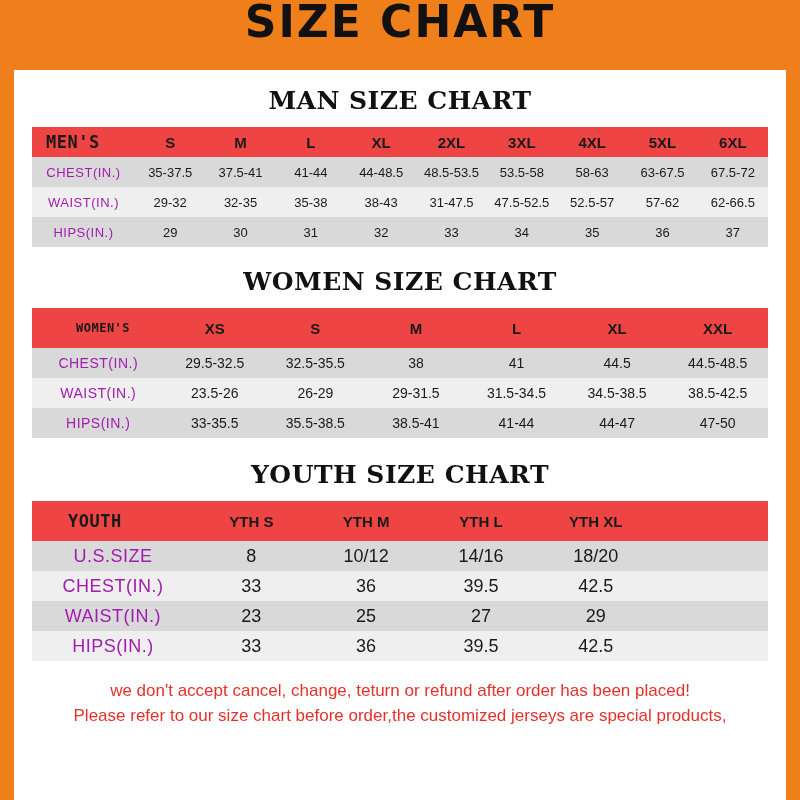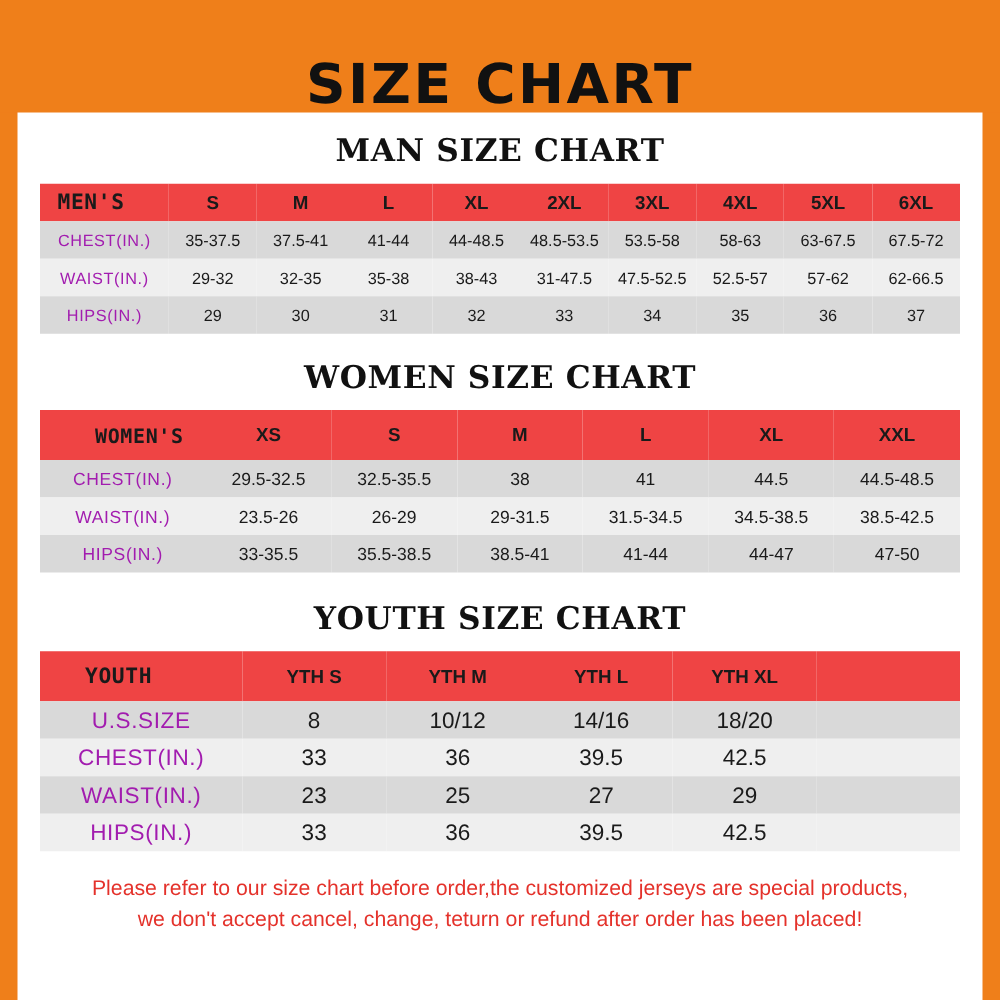--- a/index.html
+++ b/index.html
@@ -19,24 +19,24 @@
     height: 800px;
     background: #ffffff;
     box-sizing: border-box;
     border-left: 14px solid #ef7f1a;
     border-right: 14px solid #ef7f1a;
   }
   .banner {
     position: relative;
     left: -14px;
     width: 800px;
-    height: 90px;
+    height: 70px;
     background: #ef7f1a;
     display: flex;
-    align-items: flex-end;
+    align-items: flex-start;
     justify-content: center;
   }
   .banner-title {
     font-family: "DejaVu Sans", sans-serif;
     font-weight: bold;
     font-size: 44px;
     letter-spacing: 2px;
     color: #111111;
     line-height: 1;
   }
@@ -100,21 +100,21 @@
   }
   
   .men col.c0 { width: 14%; }
   .women col.c0 { width: 18%; }
   .youth col.c0 { width: 22%; }
   .youth thead th.colhead { font-size: 15px; }
   .youth td, .youth th { height: 33px; }
   .youth thead th { height: 40px; }
   .women td, .women th { height: 33px; }
   .women thead th { height: 40px; }
-  .women thead th.rowlabel { font-size: 16px; padding-left: 44px; }
+  .women thead th.rowlabel { font-size: 12px; padding-left: 44px; }
   .youth thead th.rowlabel { font-size: 17px; padding-left: 36px; }
   .women tbody td { font-size: 14px; }
   .youth tbody td { font-size: 18px; }
 
   .notice {
     margin-top: 18px;
     padding: 0 8px;
     text-align: center;
     color: #e4322b;
     font-family: "Liberation Sans", sans-serif;
@@ -284,18 +284,18 @@
           <td>33</td>
           <td>36</td>
           <td>39.5</td>
           <td>42.5</td>
           <td></td>
         </tr>
       </tbody>
     </table>
 
     <div class="notice">
+      <div>we don't accept cancel, change, teturn or refund after order has been placed!</div>
       <div>Please refer to our size chart before order,the customized jerseys are special products,</div>
-      <div>we don't accept cancel, change, teturn or refund after order has been placed!</div>
     </div>
 
   </div>
 </div>
 
 </body></html>

